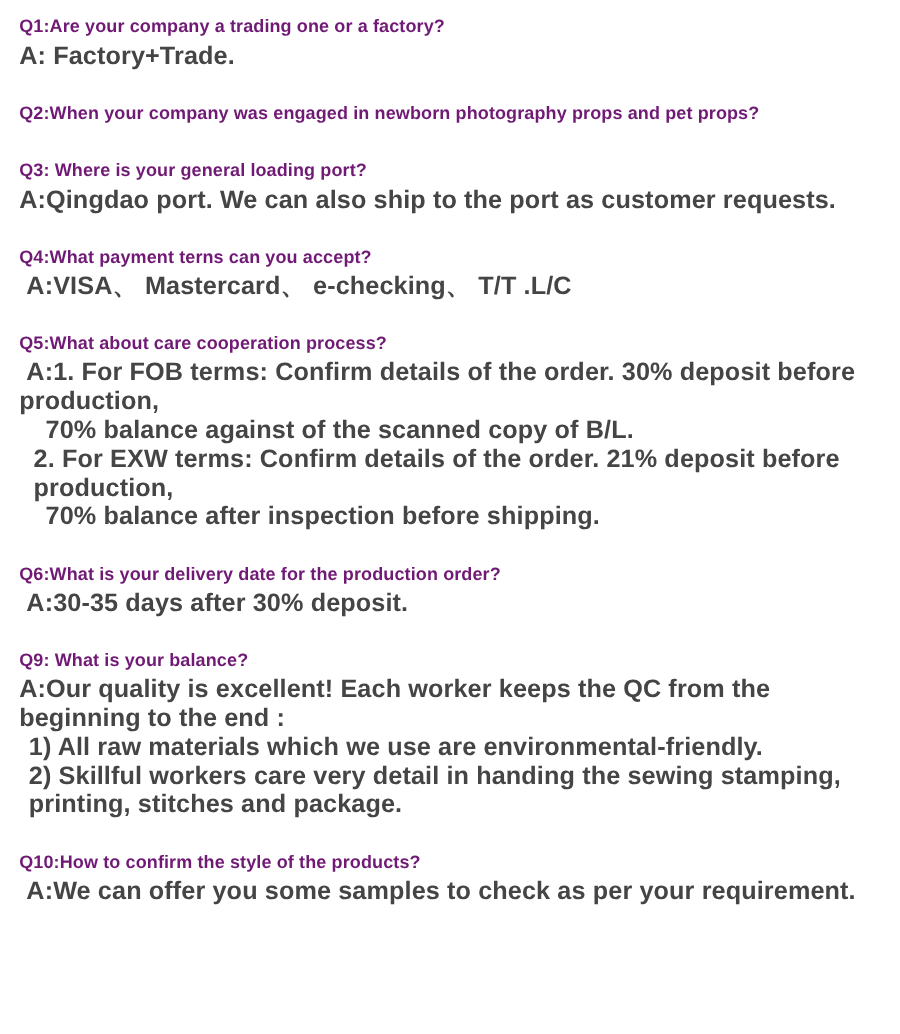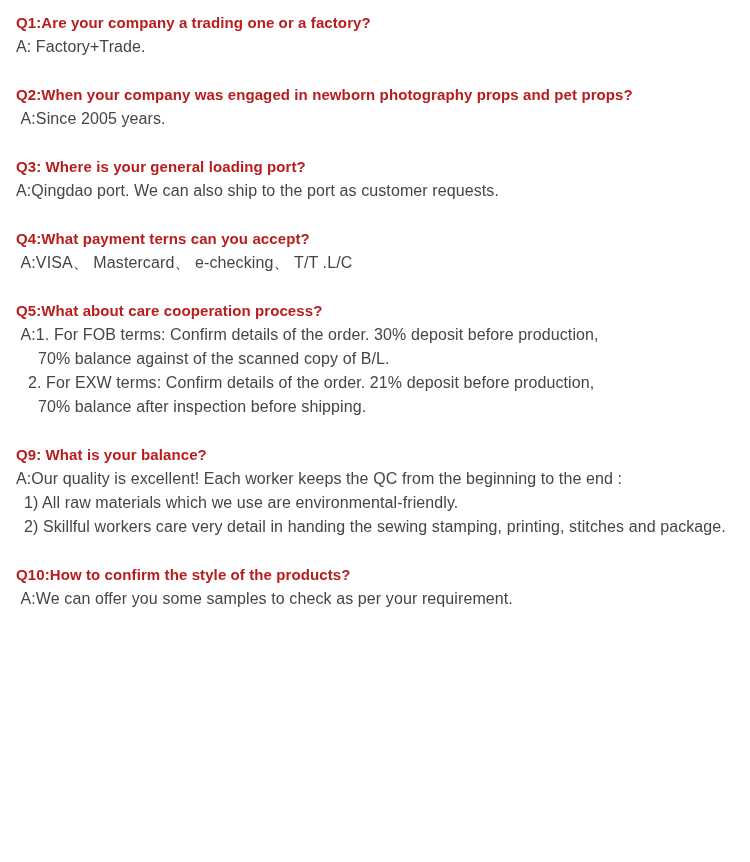--- a/index.html
+++ b/index.html
@@ -15,29 +15,29 @@
     padding: 11px 18px 30px 16px;
     font-family: "Liberation Sans", sans-serif;
   }
   .faq-block {
     margin: 0 0 24px 0;
   }
   .q {
     margin: 0;
     font-size: 15px;
     font-weight: 700;
-    color: #b91c1c;
+    color: #701a75;
     line-height: 24px;
     white-space: pre-wrap;
     letter-spacing: 0.1px;
   }
   .a {
     margin: 0;
-    font-size: 16px;
-    font-weight: 400;
+    font-size: 21px;
+    font-weight: 700;
     color: #454545;
     line-height: 24px;
     white-space: pre-wrap;
     letter-spacing: 0.1px;
   }
   .ind-sm { padding-left: 8px; }
   .ind-md { padding-left: 12px; }
   .ind-lg { padding-left: 22px; }
 </style>
 </head>
@@ -45,41 +45,44 @@
 
 <div class="doc">
 
   <section class="faq-block">
     <h2 class="q">Q1:Are your company a trading one or a factory?</h2>
     <p class="a">A: Factory+Trade.</p>
   </section>
 
   <section class="faq-block">
     <h2 class="q">Q2:When your company was engaged in newborn photography props and pet props?</h2>
-    <p class="a"> A:Since 2005 years.</p>
   </section>
 
   <section class="faq-block">
     <h2 class="q">Q3: Where is your general loading port?</h2>
     <p class="a">A:Qingdao port. We can also ship to the port as customer requests.</p>
   </section>
 
   <section class="faq-block">
     <h2 class="q">Q4:What payment terns can you accept?</h2>
     <p class="a"> A:VISA、 Mastercard、 e-checking、 T/T .L/C</p>
   </section>
 
   <section class="faq-block">
     <h2 class="q">Q5:What about care cooperation process?</h2>
     <p class="a"> A:1. For FOB terms: Confirm details of the order. 30% deposit before production,</p>
     <p class="a ind-lg">70% balance against of the scanned copy of B/L.</p>
     <p class="a ind-md">2. For EXW terms: Confirm details of the order. 21% deposit before production,</p>
     <p class="a ind-lg">70% balance after inspection before shipping.</p>
   </section>
 
+  <section class="faq-block">
+    <h2 class="q">Q6:What is your delivery date for the production order?</h2>
+    <p class="a"> A:30-35 days after 30% deposit.</p>
+  </section>
 
 
 
   <section class="faq-block">
     <h2 class="q">Q9: What is your balance?</h2>
     <p class="a">A:Our quality is excellent! Each worker keeps the QC from the beginning to the end :</p>
     <p class="a ind-sm">1) All raw materials which we use are environmental-friendly.</p>
     <p class="a ind-sm">2) Skillful workers care very detail in handing the sewing stamping, printing, stitches and package.</p>
   </section>
 

